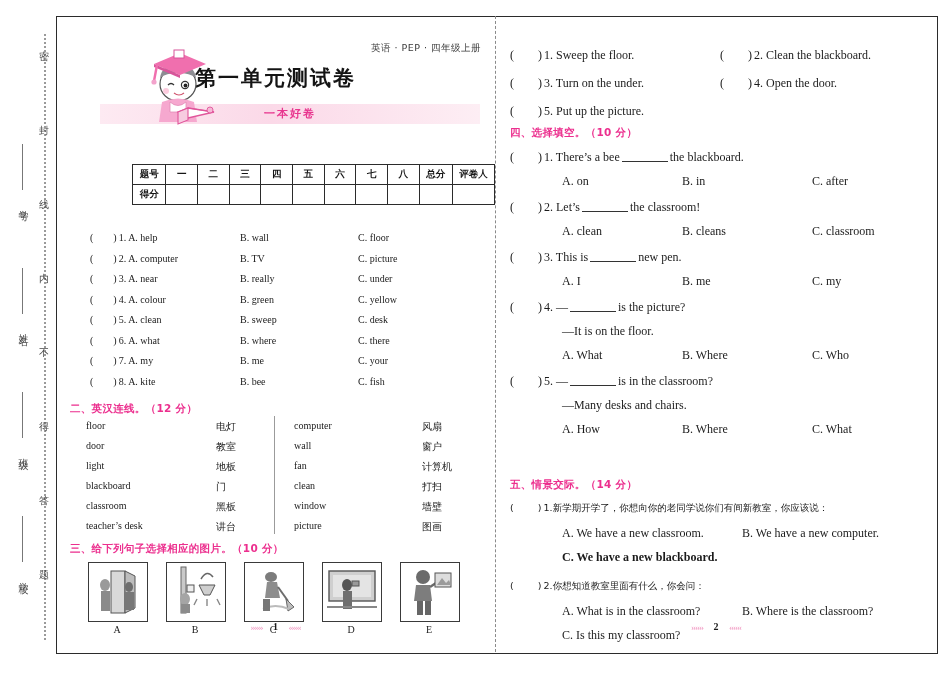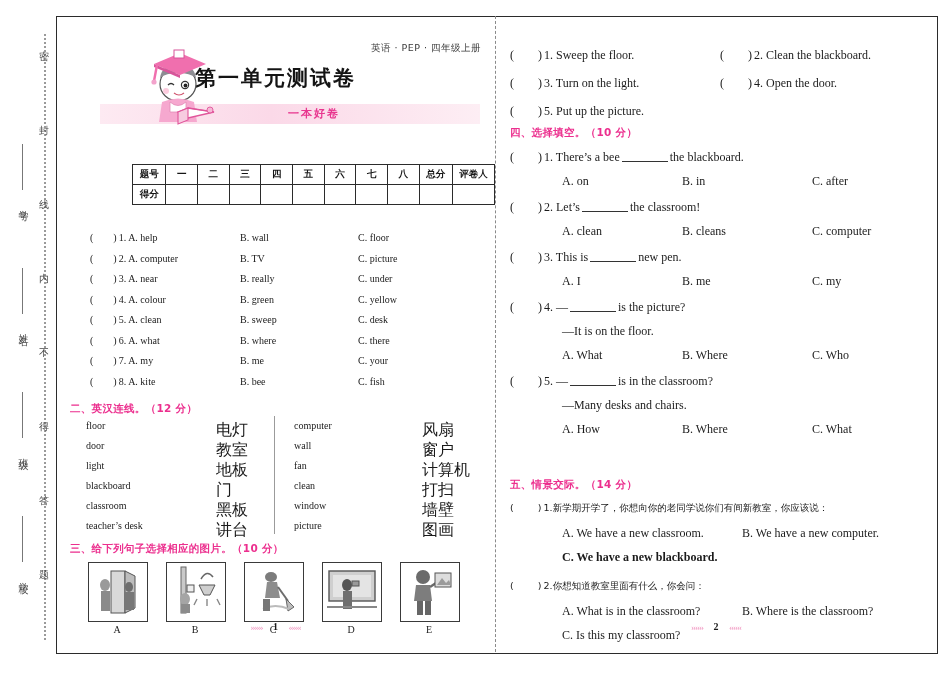--- a/index.html
+++ b/index.html
@@ -30,21 +30,21 @@
   .subject-line{position:absolute;right:14px;top:26px;font-size:9.5px;
                 color:#3a3a3a;font-family:"DejaVu Sans",sans-serif;
                 letter-spacing:.5px;}
   .paper-title{position:absolute;left:0;right:0;top:48px;text-align:center;
                font-size:21px;font-weight:bold;letter-spacing:2px;color:#141414;
                font-family:"DejaVu Sans",sans-serif;}
   .pinkband{position:absolute;left:44px;top:88px;width:380px;height:20px;
             background:linear-gradient(90deg,#fdeaf2 0%,#fbd9e8 45%,#fdeef4 100%);}
   .brandmark{position:absolute;left:44px;top:88px;width:380px;height:20px;
              text-align:center;line-height:20px;font-size:11px;font-weight:bold;
-             color:#e8368f;letter-spacing:2px;font-family:"DejaVu Sans",sans-serif;padding-left:24px;}
+             color:#e8368f;letter-spacing:2px;font-family:"DejaVu Sans",sans-serif;}
   .meta-line{position:absolute;left:0;right:0;top:114px;text-align:center;
              font-size:9.5px;color:#2e2e2e;}
   .meta-line .ic{display:inline-block;width:9px;height:9px;vertical-align:-1px;
                  margin-right:2px;}
   .clock{border:1.6px solid #444;border-radius:50%;}
   .sq{background:#3b3b3b;border-radius:1px;}
   .meta-gap{display:inline-block;width:26px;}
 
   
   .mascot{position:absolute;left:88px;top:28px;width:72px;height:86px;}
@@ -71,21 +71,21 @@
   
   .wg{position:absolute;font-size:10px;}
   .wg .a{position:absolute;left:0;}
   .wg .b{position:absolute;left:150px;}
   .wg .c{position:absolute;left:268px;}
 
   
   .match-div{position:absolute;border-left:1px solid #9b9b9b;}
   .mrow{position:absolute;font-size:10px;}
   .mrow .en{position:absolute;left:0;}
-  .mrow .zh{position:absolute;font-family:Liberation Sans, sans-serif;font-size:16px;}
+  .mrow .zh{position:absolute;font-family:Liberation Sans, sans-serif;font-size:10px;}
 
   
   .picbox{position:absolute;width:58px;height:58px;border:1px solid #3a3a3a;
           background:#fff;overflow:hidden;}
   .piclabel{position:absolute;width:58px;text-align:center;font-size:10px;
             color:#1b1b1b;}
 
   
   .footer{position:absolute;bottom:20px;width:100%;text-align:center;
           font-size:10px;color:#1b1b1b;font-weight:bold;}
@@ -354,21 +354,21 @@
     </div>
   </div>
 
   <div class="rpage">
     <div id="s3-sentences">
         <div class="col-abs qline" style="left: 14px; top: 32px; width: 420px;">
           <span style="position:absolute;left:0">(&nbsp;&nbsp;&nbsp;&nbsp;&nbsp;&nbsp;&nbsp;&nbsp;)<span style="margin-left:2px">1.</span> <span>Sweep the floor.</span></span>
           <span style="position:absolute;left:210px">(&nbsp;&nbsp;&nbsp;&nbsp;&nbsp;&nbsp;&nbsp;&nbsp;)<span style="margin-left:2px">2.</span> <span>Clean the blackboard.</span></span>
         </div>
         <div class="col-abs qline" style="left: 14px; top: 60px; width: 420px;">
-          <span style="position:absolute;left:0">(&nbsp;&nbsp;&nbsp;&nbsp;&nbsp;&nbsp;&nbsp;&nbsp;)<span style="margin-left:2px">3.</span> <span>Turn on the light.</span></span>
+          <span style="position:absolute;left:0">(&nbsp;&nbsp;&nbsp;&nbsp;&nbsp;&nbsp;&nbsp;&nbsp;)<span style="margin-left:2px">3.</span> <span>Turn on the under.</span></span>
           <span style="position:absolute;left:210px">(&nbsp;&nbsp;&nbsp;&nbsp;&nbsp;&nbsp;&nbsp;&nbsp;)<span style="margin-left:2px">4.</span> <span>Open the door.</span></span>
         </div>
         <div class="col-abs qline" style="left: 14px; top: 88px; width: 420px;">
           <span style="position:absolute;left:0">(&nbsp;&nbsp;&nbsp;&nbsp;&nbsp;&nbsp;&nbsp;&nbsp;)<span style="margin-left:2px">5.</span> <span>Put up the picture.</span></span>
         </div>
       </div>
 
     <div class="col-abs sec-head" style="left:14px;top:110px;">
       <span>四、选择填空。</span><span>（10 分）</span>
     </div>
@@ -376,21 +376,21 @@
         <div class="col-abs qline" style="left: 14px; top: 134px;"><span>(&nbsp;&nbsp;&nbsp;&nbsp;&nbsp;&nbsp;&nbsp;&nbsp;)</span><span style="margin-left:2px">1.</span> <span>There’s a bee</span><span class="ul"></span><span>the blackboard.</span></div>
         <div class="col-abs qline" style="left: 66px; top: 158px; width: 380px;">
           <span style="position:absolute;left:0">A. on</span>
           <span style="position:absolute;left:120px">B. in</span>
           <span style="position:absolute;left:250px">C. after</span>
         </div>
         <div class="col-abs qline" style="left: 14px; top: 184px;"><span>(&nbsp;&nbsp;&nbsp;&nbsp;&nbsp;&nbsp;&nbsp;&nbsp;)</span><span style="margin-left:2px">2.</span> <span>Let’s</span><span class="ul"></span><span>the classroom!</span></div>
         <div class="col-abs qline" style="left: 66px; top: 208px; width: 380px;">
           <span style="position:absolute;left:0">A. clean</span>
           <span style="position:absolute;left:120px">B. cleans</span>
-          <span style="position:absolute;left:250px">C. computer</span>
+          <span style="position:absolute;left:250px">C. classroom</span>
         </div>
         <div class="col-abs qline" style="left: 14px; top: 234px;"><span>(&nbsp;&nbsp;&nbsp;&nbsp;&nbsp;&nbsp;&nbsp;&nbsp;)</span><span style="margin-left:2px">3.</span> <span>This is</span><span class="ul"></span><span>new pen.</span></div>
         <div class="col-abs qline" style="left: 66px; top: 258px; width: 380px;">
           <span style="position:absolute;left:0">A. I</span>
           <span style="position:absolute;left:120px">B. me</span>
           <span style="position:absolute;left:250px">C. my</span>
         </div>
         <div class="col-abs qline" style="left: 14px; top: 284px;"><span>(&nbsp;&nbsp;&nbsp;&nbsp;&nbsp;&nbsp;&nbsp;&nbsp;)</span><span style="margin-left:2px">4.</span> <span>—</span><span class="ul"></span><span>is the picture?</span></div>
         <div class="col-abs qline" style="left: 66px; top: 308px;">—It is on the floor.</div>
         <div class="col-abs qline" style="left: 66px; top: 332px; width: 380px;">

